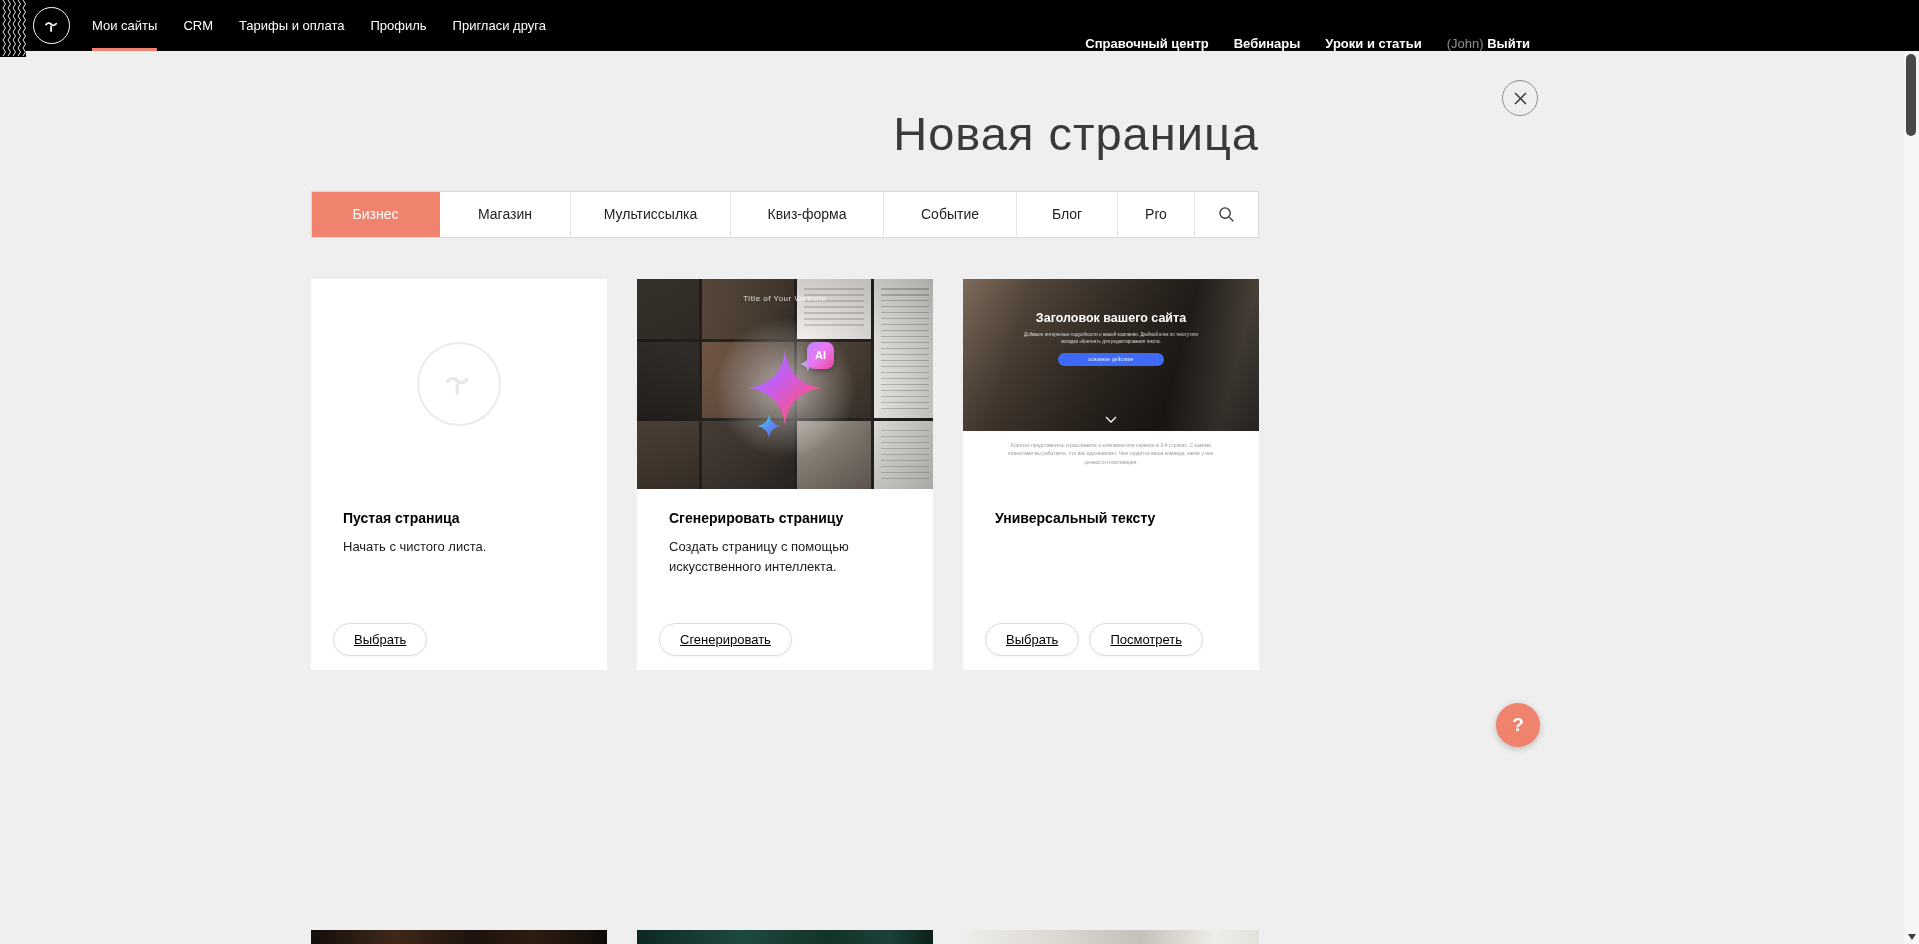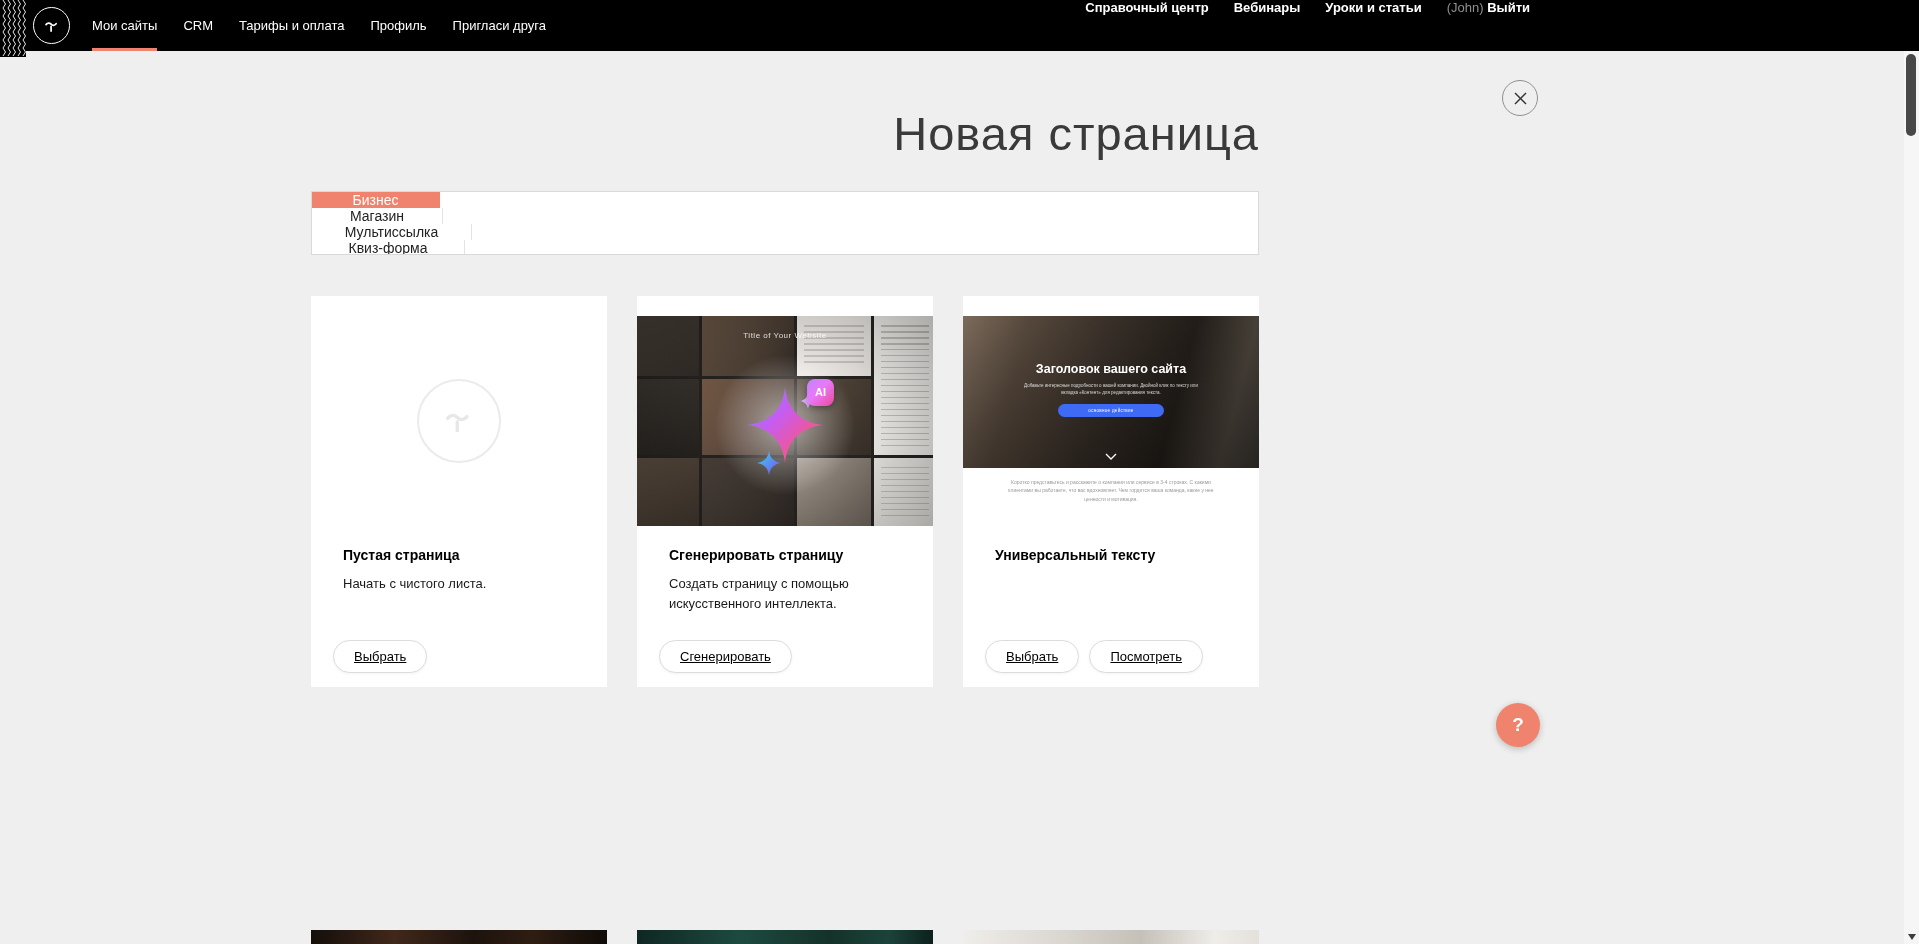--- a/index.html
+++ b/index.html
@@ -19,51 +19,51 @@
     display: flex; align-items: center; justify-content: center; cursor: pointer;
   }
   .nav-left { position: absolute; left: 92px; top: 0; height: 51px; display: flex; gap: 26px; }
   .nav-item {
     position: relative; display: flex; align-items: center;
     color: #fff; font-size: 13px; font-weight: 400; text-decoration: none; cursor: pointer;
   }
   .nav-item.active::after {
     content: ""; position: absolute; left: 0; right: 0; bottom: 0; height: 3px; background: #f0836d;
   }
-  .nav-right { position: absolute; right: 389px; top: 0; height: 51px; display: flex; gap: 25px; align-items: flex-start; }
+  .nav-right { position: absolute; right: 389px; top: 0; height: 51px; display: flex; gap: 25px; align-items: flex-end; }
   .nav-right a { color: #fff; font-size: 13px; font-weight: 600; text-decoration: none; cursor: pointer; }
   .nav-right .user { color: #8f8f8f; font-weight: 400; }
 
   
   .content { position: absolute; left: 311px; top: 51px; width: 948px; }
   .page-title {
     margin: 57px 0 0; text-align: right;
     font-size: 47px; font-weight: 300; letter-spacing: 1px; color: #3a3a3a; line-height: 1.1;
   }
   .page-subtitle { margin: 31px 0 0; text-align: center; font-size: 17px; color: #757575; font-weight: 300; }
 
   .close-btn {
     position: absolute; left: 1502px; top: 80px; width: 36px; height: 36px;
     border-radius: 50%; border: 1px solid #8f8f8f; background: transparent;
     display: flex; align-items: center; justify-content: center; cursor: pointer; z-index: 6; padding: 0;
   }
 
   
-  .tabs { margin-top: 31px; display: flex; height: 64px; background: #fff; border: 1px solid #d9d9d9; overflow: hidden; flex-direction: column; }
+  .tabs { margin-top: 31px; display: flex; height: 47px; background: #fff; border: 1px solid #d9d9d9; overflow: hidden; }
   .tab {
     display: flex; align-items: center; justify-content: center;
     font-size: 14px; color: #222; border-right: 1px solid #e3e3e3; cursor: pointer; flex-shrink: 0;
   }
   .tab:last-child { border-right: none; }
   .tab.active { background: #f0836d; color: #fff; border-color: #f0836d; }
 
   
   .cards { margin-top: 41px; display: flex; gap: 30px; }
   .card { width: 296px; height: 391px; background: #fff; display: flex; flex-direction: column; position: relative; }
-  .card-preview { height: 210px; flex-shrink: 0; position: relative; overflow: hidden; margin-top: 20px; }
+  .card-preview { height: 210px; flex-shrink: 0; position: relative; overflow: hidden; }
   .blank-preview { background: #fff; display: flex; align-items: center; justify-content: center; }
   .watermark { width: 84px; height: 84px; border: 2px solid #ebebeb; border-radius: 50%; display: flex; align-items: center; justify-content: center; }
 
   .card-body { padding: 21px 32px 0; }
   .card-title { margin: 0; font-size: 14px; font-weight: 700; color: #000; }
   .card-desc { margin: 11px 0 0; font-size: 13px; line-height: 1.55; color: #1a1a1a; }
   .card-actions { margin-top: auto; padding: 0 22px 14px; display: flex; gap: 10px; text-decoration: underline; }
   .pill-btn {
     height: 33px; padding: 0 20px; background: #fff; border: 1px solid #dcdcdc; border-radius: 17px;
     font-size: 13px; color: #000; cursor: pointer; font-family: inherit; box-shadow: 0 1px 3px rgba(0,0,0,.05);
@@ -102,21 +102,21 @@
     box-shadow: 0 2px 6px rgba(0,0,0,.35);
   }
 
   
   .hero {
     height: 152px; position: relative; text-align: center;
     background-image:
       linear-gradient(rgba(0,0,0,.22), rgba(0,0,0,.45)),
       linear-gradient(105deg, #a08a76 0%, #6d5b4c 20%, #473c33 45%, #2b251f 70%, #5c5349 88%, #46403a 100%);
   }
-  .hero-title { padding-top: 46px; color: #fff; font-size: 12.5px; font-weight: 700; }
+  .hero-title { padding-top: 32px; color: #fff; font-size: 12.5px; font-weight: 700; }
   .hero-sub { width: 176px; margin: 6px auto 0; font-size: 4.5px; line-height: 1.6; color: rgba(255,255,255,.78); }
   .hero-btn {
     width: 106px; height: 13px; margin: 8px auto 0; border-radius: 7px; background: #3f6af5;
     color: #fff; font-size: 4.5px; display: flex; align-items: center; justify-content: center; letter-spacing: .3px;
   }
   .hero-chevron { position: absolute; bottom: 8px; left: 50%; transform: translateX(-50%); }
   .hero-body-section { height: 58px; background: #fff; }
   .hero-body {
     width: 206px; margin: 0 auto; padding-top: 10px; text-align: center;
     font-size: 5px; line-height: 1.7; color: #9a9a9a;

